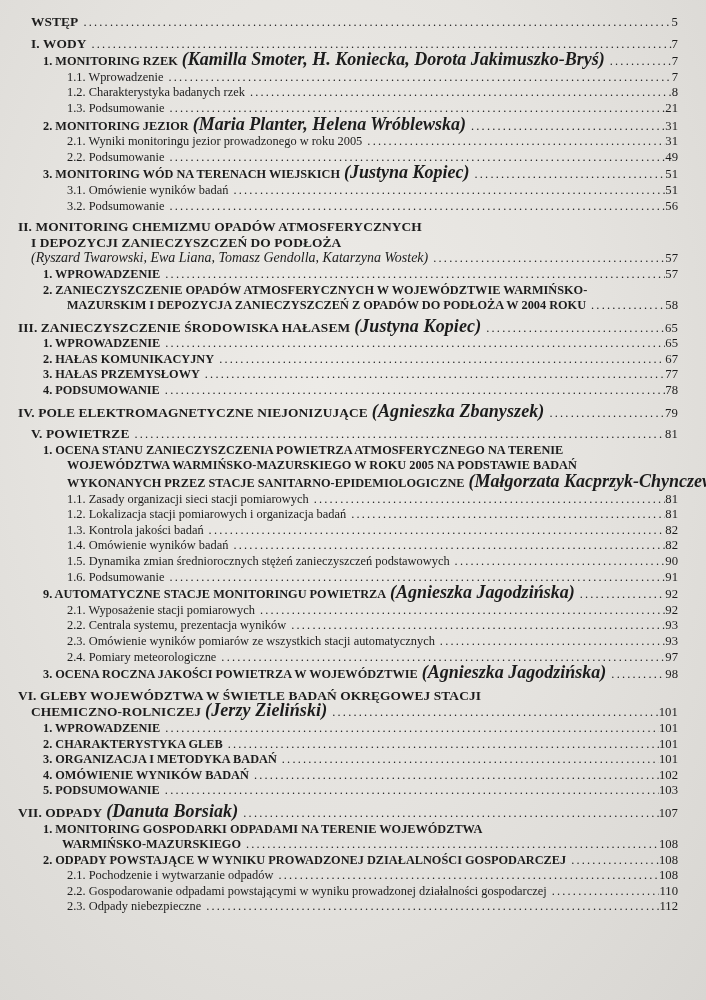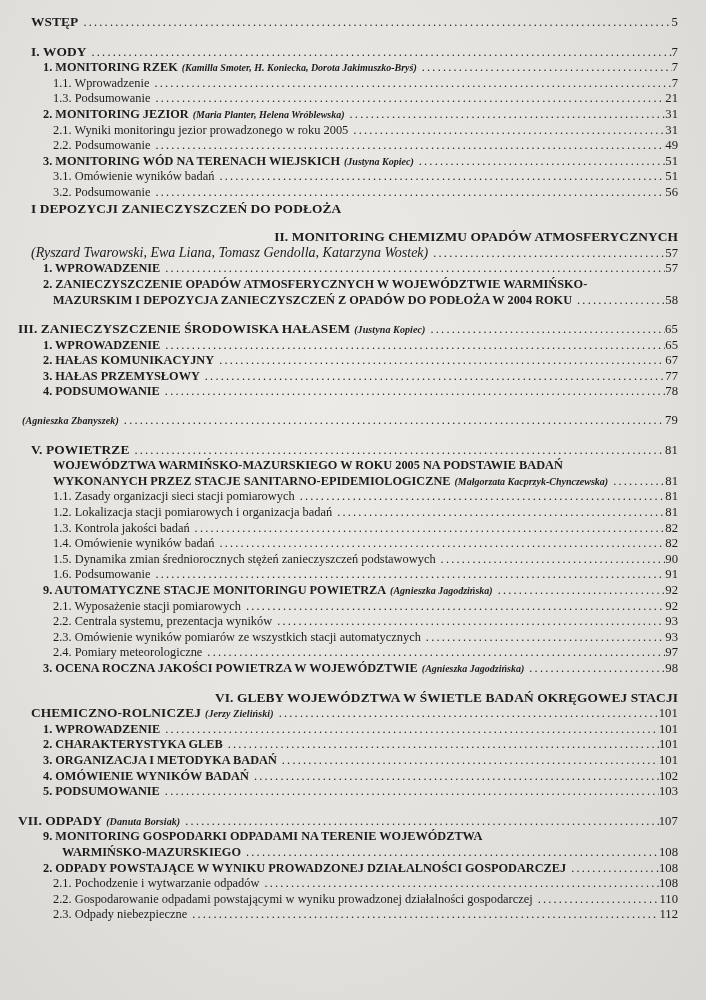--- a/index.html
+++ b/index.html
@@ -16,36 +16,36 @@
     overflow:hidden;
   }
   .toc{width:100%;}
   .row{display:flex;align-items:baseline;line-height:15.6px;}
   .label,.author{white-space:nowrap;}
   
   .h1{font-weight:bold;font-size:13.4px;letter-spacing:.1px;}
   .h2{font-weight:bold;font-size:12.3px;}
   .sub{font-weight:normal;font-size:12.4px;}
   .auth .label{font-style:italic;font-weight:normal;font-size:14px;}
-  .author{font-style:italic;font-size:10px;padding-left:4px;}
+  .author{font-style:italic;font-size:18px;padding-left:4px;}
   
   .dots{
     flex:1 1 0;min-width:8px;overflow:hidden;white-space:nowrap;
     font-weight:normal;font-style:normal;font-size:12.4px;
     letter-spacing:2.2px;padding:0 2px 0 5px;color:#252525;
   }
   .dots::after{content:"......................................................................................................................................................................................";}
   .pnum{font-weight:normal;font-style:normal;font-size:12.7px;text-align:right;}
   
   .im1{margin-left:-13px;}
   .i0{margin-left:0;}
   .i1{margin-left:12px;}
   .i2{margin-left:31px;}
-  .i3{margin-left:22px;}
-  .gap{margin-top:13px;justify-content:flex-end;}
+  .i3{margin-left:36px;}
+  .gap{margin-top:5px;}
 </style>
 </head>
 <body>
 
 <div class="page">
   <div class="toc">
       <div class="row h1 i0">
         <span class="label">WSTĘP</span>
         <span class="dots"></span>
         <span class="pnum">5</span>
@@ -60,20 +60,25 @@
         <span class="author">(Kamilla Smoter, H. Koniecka, Dorota Jakimuszko-Bryś)</span>
         <span class="dots"></span>
         <span class="pnum">7</span>
       </div>
       <div class="row sub i3">
         <span class="label">1.1. Wprowadzenie</span>
         <span class="dots"></span>
         <span class="pnum">7</span>
       </div>
       <div class="row sub i3">
+        <span class="label">1.2. Charakterystyka badanych rzek</span>
+        <span class="dots"></span>
+        <span class="pnum">8</span>
+      </div>
+      <div class="row sub i3">
         <span class="label">1.3. Podsumowanie</span>
         <span class="dots"></span>
         <span class="pnum">21</span>
       </div>
       <div class="row h2 i1">
         <span class="label">2. MONITORING JEZIOR</span>
         <span class="author">(Maria Planter, Helena Wróblewska)</span>
         <span class="dots"></span>
         <span class="pnum">31</span>
       </div>
@@ -96,26 +101,26 @@
       <div class="row sub i3">
         <span class="label">3.1. Omówienie wyników badań</span>
         <span class="dots"></span>
         <span class="pnum">51</span>
       </div>
       <div class="row sub i3">
         <span class="label">3.2. Podsumowanie</span>
         <span class="dots"></span>
         <span class="pnum">56</span>
       </div>
+      <div class="row h1 im1 gap">
+        <span class="label">II. MONITORING CHEMIZMU OPADÓW ATMOSFERYCZNYCH</span>
+      </div>
       <div class="row h1 i0">
         <span class="label">I DEPOZYCJI ZANIECZYSZCZEŃ DO PODŁOŻA</span>
       </div>
-      <div class="row h1 im1 gap">
-        <span class="label">II. MONITORING CHEMIZMU OPADÓW ATMOSFERYCZNYCH</span>
-      </div>
       <div class="row auth i0">
         <span class="label">(Ryszard Twarowski, Ewa Liana, Tomasz Gendolla, Katarzyna Wostek)</span>
         <span class="dots"></span>
         <span class="pnum">57</span>
       </div>
       <div class="row h2 i1">
         <span class="label">1. WPROWADZENIE</span>
         <span class="dots"></span>
         <span class="pnum">57</span>
       </div>
@@ -147,28 +152,32 @@
         <span class="label">3. HAŁAS PRZEMYSŁOWY</span>
         <span class="dots"></span>
         <span class="pnum">77</span>
       </div>
       <div class="row h2 i1">
         <span class="label">4. PODSUMOWANIE</span>
         <span class="dots"></span>
         <span class="pnum">78</span>
       </div>
       <div class="row h1 im1 gap">
+        <span class="label">IV. POLE ELEKTROMAGNETYCZNE NIEJONIZUJĄCE</span>
         <span class="author">(Agnieszka Zbanyszek)</span>
         <span class="dots"></span>
         <span class="pnum">79</span>
       </div>
       <div class="row h1 i0 gap">
         <span class="label">V. POWIETRZE</span>
         <span class="dots"></span>
         <span class="pnum">81</span>
+      </div>
+      <div class="row h2 i1">
+        <span class="label">1. OCENA STANU ZANIECZYSZCZENIA POWIETRZA ATMOSFERYCZNEGO NA TERENIE</span>
       </div>
       <div class="row h2 i3">
         <span class="label">WOJEWÓDZTWA WARMIŃSKO-MAZURSKIEGO W ROKU 2005 NA PODSTAWIE BADAŃ</span>
       </div>
       <div class="row h2 i3">
         <span class="label">WYKONANYCH PRZEZ STACJE SANITARNO-EPIDEMIOLOGICZNE</span>
         <span class="author">(Małgorzata Kacprzyk-Chynczewska)</span>
         <span class="dots"></span>
         <span class="pnum">81</span>
       </div>
@@ -268,21 +277,21 @@
         <span class="dots"></span>
         <span class="pnum">103</span>
       </div>
       <div class="row h1 im1 gap">
         <span class="label">VII. ODPADY</span>
         <span class="author">(Danuta Borsiak)</span>
         <span class="dots"></span>
         <span class="pnum">107</span>
       </div>
       <div class="row h2 i1">
-        <span class="label">9. MONITORING GOSPODARKI ODPADAMI NA TERENIE WOJEWÓDZTWA</span>
+        <span class="label">1. MONITORING GOSPODARKI ODPADAMI NA TERENIE WOJEWÓDZTWA</span>
       </div>
       <div class="row h2 i2">
         <span class="label">WARMIŃSKO-MAZURSKIEGO</span>
         <span class="dots"></span>
         <span class="pnum">108</span>
       </div>
       <div class="row h2 i1">
         <span class="label">2. ODPADY POWSTAJĄCE W WYNIKU PROWADZONEJ DZIAŁALNOŚCI GOSPODARCZEJ</span>
         <span class="dots"></span>
         <span class="pnum">108</span>

